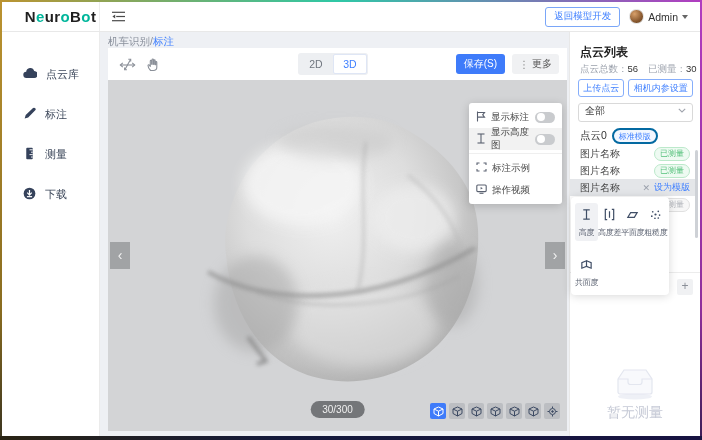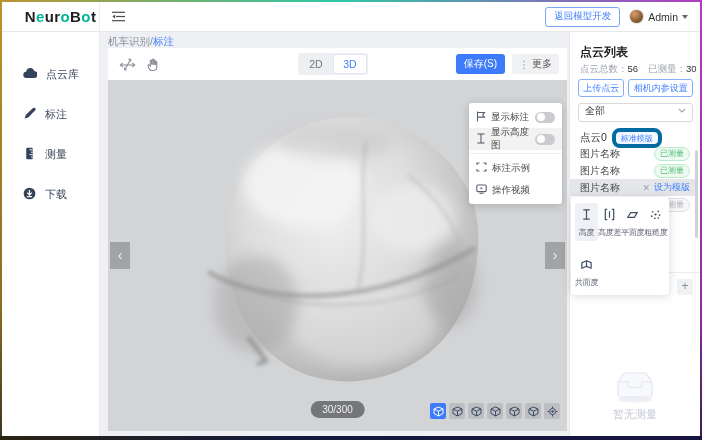--- a/index.html
+++ b/index.html
@@ -68,42 +68,42 @@
   .panel-title { position:absolute; left:10px; top:12px; font-size:12px; font-weight:bold; color:#222; }
   .stats { position:absolute; left:10px; top:31px; font-size:9.5px; color:#9aa0ab; display:flex; gap:10px; white-space:nowrap; }
   .stats b { color:#333; font-weight:normal; }
   .pbtn-row { position:absolute; left:8px; right:7px; top:47px; display:flex; gap:4px; }
   .pbtn { height:18px; border:1px solid #86aefb; color:#4080ff; background:#fff; border-radius:3px; font-size:9px; display:flex; align-items:center; justify-content:center; padding:0 4px; white-space:nowrap; cursor:pointer; }
   .pbtn.b1 { flex:0.8; } .pbtn.b2 { flex:1.2; }
   .pselect { position:absolute; left:8px; right:7px; top:71px; height:19px; border:1px solid #d9d9d9; border-radius:3px; display:flex; align-items:flex-start; justify-content:space-between; padding:0 6px; font-size:10px; color:#444; cursor:pointer; background:#fff; }
   .cloud-row { position:absolute; left:10px; top:96px; display:flex; align-items:center; gap:5px; }
   .cloud-name { font-size:10.5px; color:#333; }
   .badge { font-size:8px; padding:0.5px 5px; border-radius:8px; white-space:nowrap; }
-  .badge-template { color:#4080ff; border:4px solid #0369a1; background:#f3f7ff; }
+  .badge-template { color:#4080ff; border:2px solid #0369a1; background:#f3f7ff; }
   .plist { position:absolute; left:0; right:5px; top:113px; }
   .prow { height:17px; display:flex; align-items:center; justify-content:space-between; padding:0 5px 0 10px; cursor:pointer; }
   .prow-name { font-size:10px; color:#444; }
   .prow.selected { background:#e4e6e9; }
   .badge-measured { color:#57c27d; border:1px solid #bce9cb; background:#eefaf2; }
   .badge-unmeasured { color:#b3b6bc; border:1px solid #e0e0e0; background:#f7f7f7; }
   .row-action { display:flex; align-items:center; gap:4px; }
   .row-close { color:#9aa0ab; font-size:9px; cursor:pointer; }
   .row-settpl { color:#4080ff; font-size:9px; white-space:nowrap; cursor:pointer; }
   .scroll-thumb { position:absolute; right:2px; top:118px; width:3px; height:88px; border-radius:2px; background:#ced1d6; cursor:pointer; }
 
   .tool-pop { position:absolute; left:1px; top:165px; width:98px; background:#fff; border-radius:4px; box-shadow:0 1px 10px rgba(0,0,0,.16); padding:6px 4px 4px; display:grid; grid-template-columns:repeat(4,1fr); row-gap:12px; z-index:9; }
   .tool-item { display:flex; flex-direction:column; align-items:center; gap:2px; padding:4px 0 3px; border-radius:3px; cursor:pointer; }
   .tool-item.active { background:#f0f1f4; }
   .tool-label { font-size:8px; color:#5a6170; letter-spacing:-0.3px; white-space:nowrap; }
   .panel-divider { position:absolute; left:0; right:0; top:240px; border-top:1px solid #ececec; }
   .measure-head { position:absolute; left:10px; right:7px; top:247px; display:flex; align-items:center; justify-content:space-between; }
   .measure-title { font-size:11px; color:#333; }
   .plus-btn { width:16px; height:16px; background:#f0f1f3; border-radius:2px; color:#8a8f98; font-size:12px; line-height:14px; text-align:center; cursor:pointer; }
   .empty { position:absolute; left:0; right:0; bottom:14px; display:flex; flex-direction:column; align-items:center; gap:4px; }
-  .empty-text { font-size:11px; color:#c6cad6; }
+  .empty-text { font-size:14px; color:#c6cad6; }
 </style>
 </head>
 <body>
 
 <div class="frame">
   <div class="app">
 
     <div class="header">
       <div class="logo-box">
         <span class="logo"><span>N</span><span class="teal">e</span><span>u</span><span>r</span><span class="teal">o</span><span>B</span><span class="teal">o</span><span>t</span></span>

